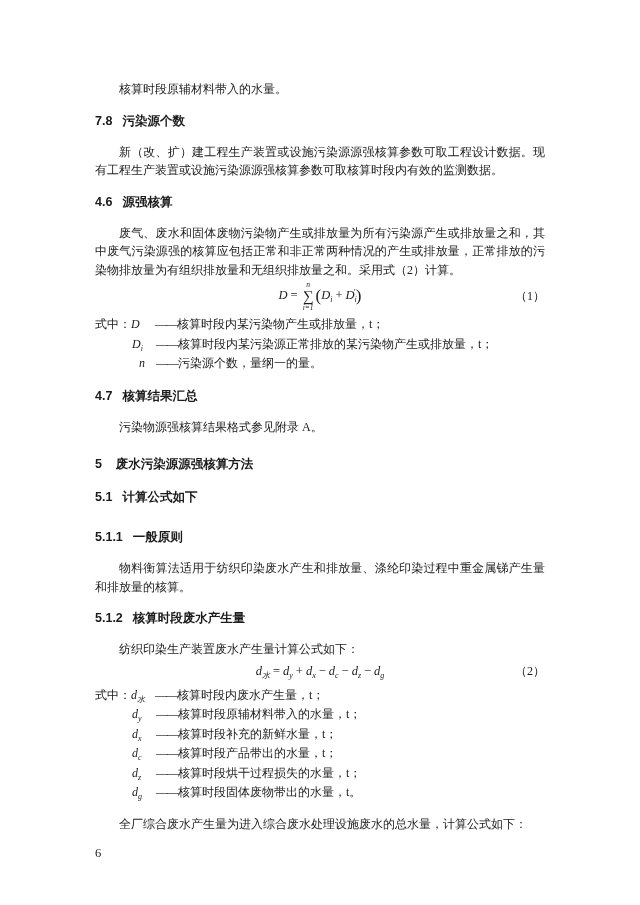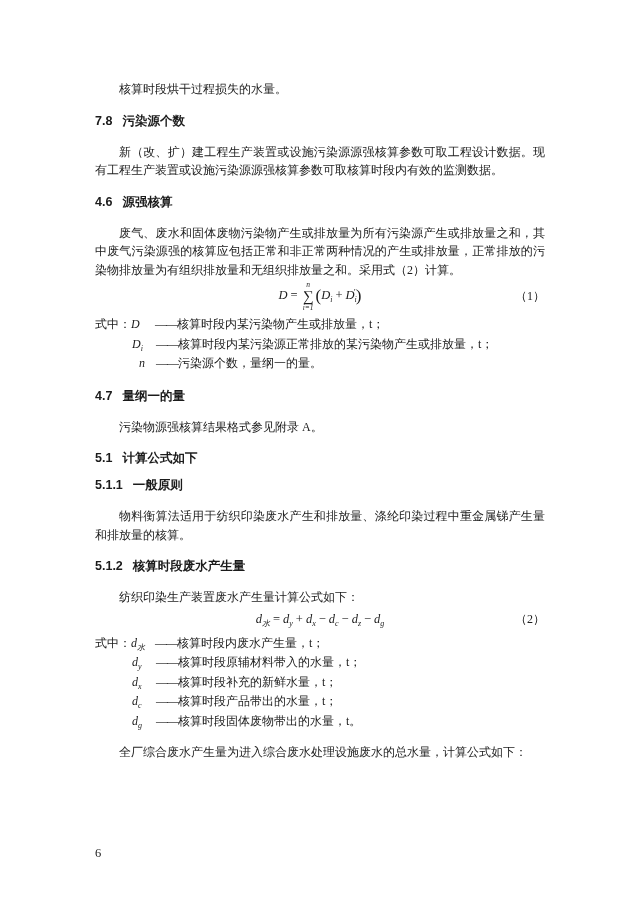--- a/index.html
+++ b/index.html
@@ -29,21 +29,21 @@
   p.para.first { margin-top: 0; }
   p.para.flush { margin-top: 12px; }
   .heading {
     font-family: "Liberation Sans", "DejaVu Sans", sans-serif;
     font-weight: bold;
     font-size: 12.5px;
     line-height: 19px;
     margin: 13px 0 8px 0;
   }
   .heading.chapter { margin: 19px 0 14px 0; }
-  .heading.tight { margin-top: 8px; }
+  .heading.tight { margin-top: 21px; }
   .hnum { margin-right: 0.8em; }
   .heading.chapter .hnum { margin-right: 1.1em; }
   .formula {
     position: relative;
     text-align: center;
     margin: 2px 0;
     font-size: 12.5px;
     line-height: 21px;
   }
   .var { font-style: italic; font-family: "Liberation Serif", serif; }
@@ -92,21 +92,21 @@
     top: 846px;
     font-size: 12.5px;
   }
 </style>
 </head>
 <body>
 
 <div class="page">
   <div class="content">
 
-    <p class="para first">核算时段烘干过程损失的水量。</p>
+    <p class="para first">核算时段原辅材料带入的水量。</p>
 
     <div class="heading">
       <span class="hnum">7.8</span><span>污染源个数</span>
     </div>
 
     <p class="para flush">新（改、扩）建工程生产装置或设施污染源源强核算参数可取工程设计数据。现有工程生产装置或设施污染源源强核算参数可取核算时段内有效的监测数据。</p>
 
     <div class="heading">
       <span class="hnum">4.6</span><span>源强核算</span>
     </div>
@@ -130,25 +130,28 @@
       </div>
       <div class="def-line cont">
         <span class="sym"><span class="var">D</span><sub class="msub">i</sub><sup class="mprime"></sup></span><span class="dash">——</span><span>核算时段内某污染源正常排放的某污染物产生或排放量，t；</span>
       </div>
       <div class="def-line cont" style="padding-left:44px;">
         <span class="sym" style="min-width:17px;"><span class="var">n</span></span><span class="dash">——</span><span>污染源个数，量纲一的量。</span>
       </div>
     </div>
 
     <div class="heading">
-      <span class="hnum">4.7</span><span>量纲一的量</span>
+      <span class="hnum">4.7</span><span>核算结果汇总</span>
     </div>
 
     <p class="para flush">污染物源强核算结果格式参见附录 A。</p>
 
+    <div class="heading chapter">
+      <span class="hnum">5</span><span>废水污染源源强核算方法</span>
+    </div>
 
     <div class="heading">
       <span class="hnum">5.1</span><span>计算公式如下</span>
     </div>
 
     <div class="heading tight">
       <span class="hnum">5.1.1</span><span>一般原则</span>
     </div>
 
     <p class="para flush">物料衡算法适用于纺织印染废水产生和排放量、涤纶印染过程中重金属锑产生量和排放量的核算。</p>
@@ -173,20 +176,23 @@
       <div class="def-line cont">
         <span class="sym"><span class="var">d</span><sub class="msub">y</sub></span><span class="dash">——</span><span>核算时段原辅材料带入的水量，t；</span>
       </div>
       <div class="def-line cont">
         <span class="sym"><span class="var">d</span><sub class="msub">x</sub></span><span class="dash">——</span><span>核算时段补充的新鲜水量，t；</span>
       </div>
       <div class="def-line cont">
         <span class="sym"><span class="var">d</span><sub class="msub">c</sub></span><span class="dash">——</span><span>核算时段产品带出的水量，t；</span>
       </div>
       <div class="def-line cont">
+        <span class="sym"><span class="var">d</span><sub class="msub">z</sub></span><span class="dash">——</span><span>核算时段烘干过程损失的水量，t；</span>
+      </div>
+      <div class="def-line cont">
         <span class="sym"><span class="var">d</span><sub class="msub">g</sub></span><span class="dash">——</span><span>核算时段固体废物带出的水量，t。</span>
       </div>
     </div>
 
     <p class="para flush">全厂综合废水产生量为进入综合废水处理设施废水的总水量，计算公式如下：</p>
 
   </div>
 
   <div class="page-number">6</div>
 </div>

